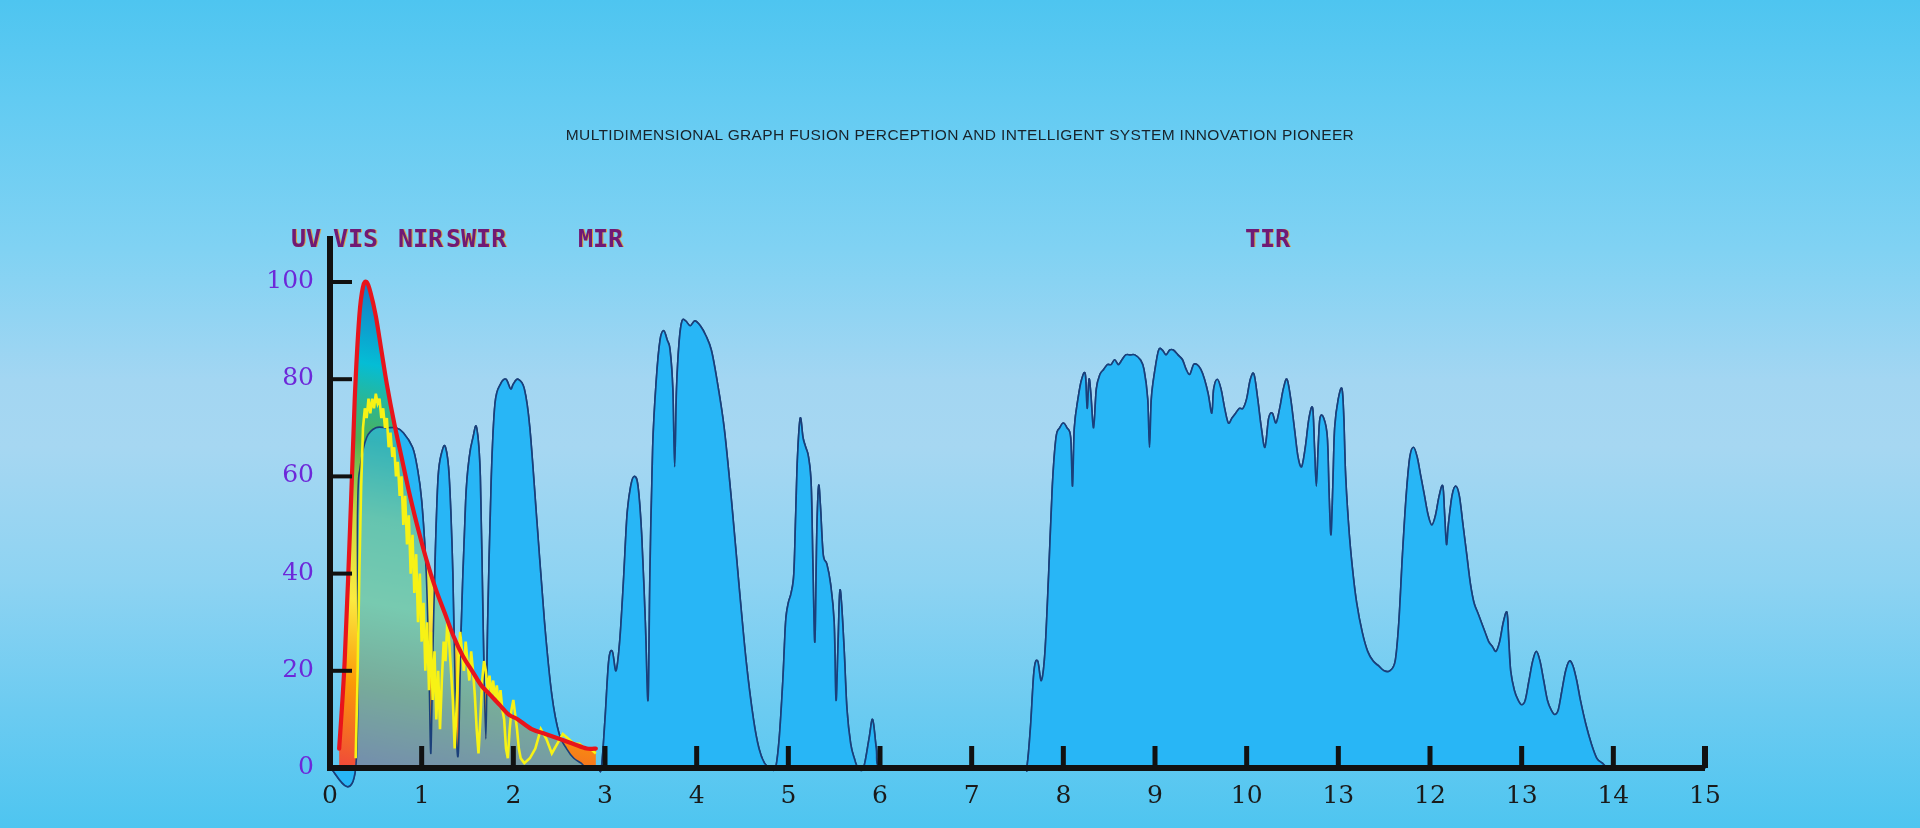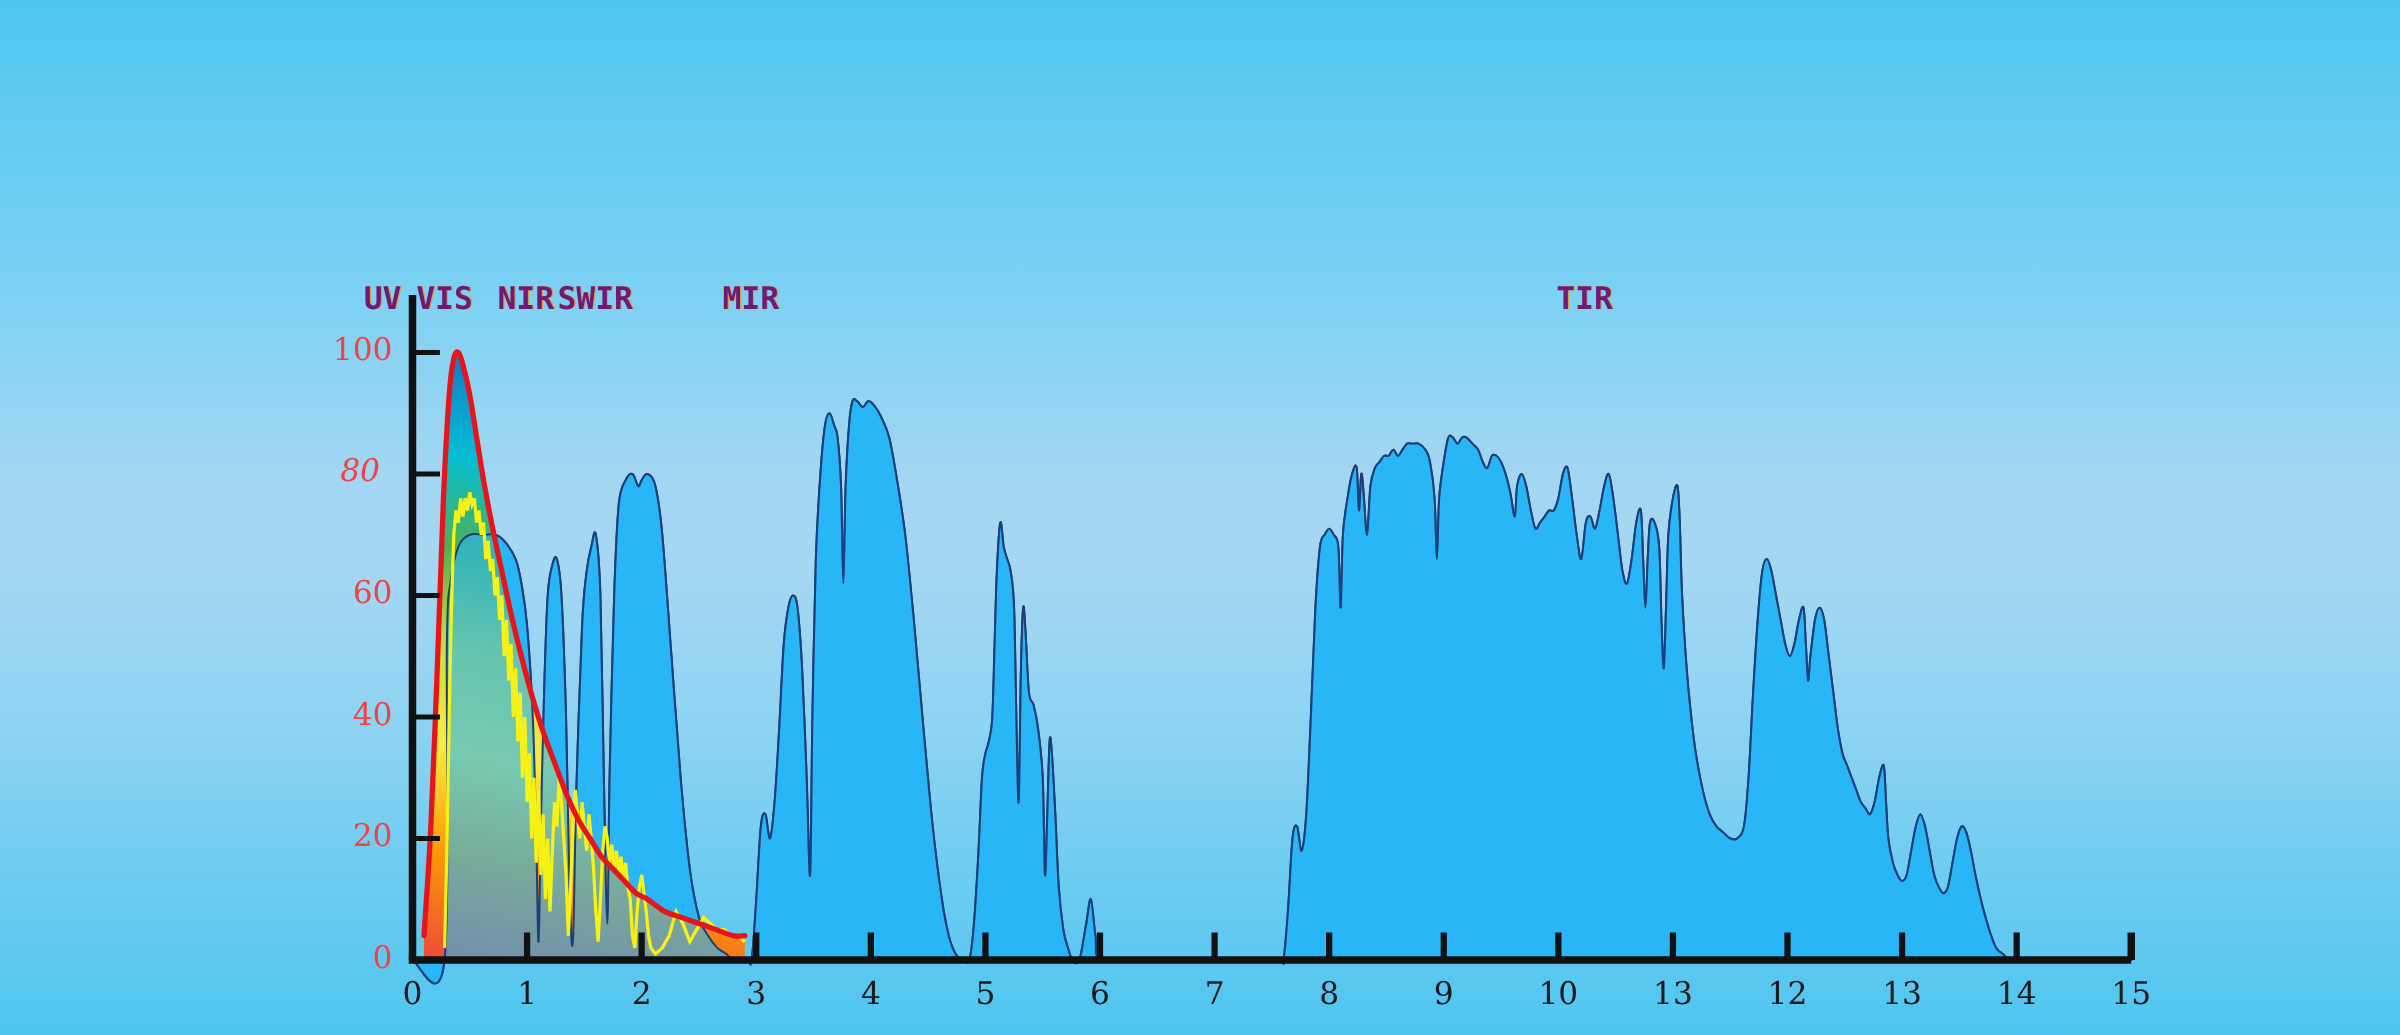--- a/index.html
+++ b/index.html
@@ -36,51 +36,52 @@
     position:absolute;top:224px;
     font-family:"DejaVu Sans Mono","Liberation Mono",monospace;
     font-weight:bold;font-size:25px;color:#701a75;
     white-space:nowrap;
     text-shadow:1px 0 0 rgba(230,150,40,.85);
   }
 
   .ylab{
     position:absolute;
     font-family:"DejaVu Serif","Liberation Serif",serif;
-    font-size:25px;color:#ef4444;
+    font-size:25px;color:#6d28d9;
     text-align:right;width:60px;
   }
   .xlab{
     position:absolute;
     font-family:"DejaVu Serif","Liberation Serif",serif;
     font-size:25px;color:#1a1a1a;
     text-align:center;width:40px;
   }
   svg{position:absolute;left:0;top:0;}
 </style>
 </head>
 <body>
 
 <div id="stage">
 
+  <div class="subtitle">MULTIDIMENSIONAL GRAPH FUSION PERCEPTION AND INTELLIGENT SYSTEM INNOVATION PIONEER</div>
 
   <div id="bands">
       <div class="bandlabel" style="left: 291px;">UV</div>
       <div class="bandlabel" style="left: 333px;">VIS</div>
       <div class="bandlabel" style="left: 398px;">NIR</div>
       <div class="bandlabel" style="left: 446px;">SWIR</div>
       <div class="bandlabel" style="left: 578px;">MIR</div>
       <div class="bandlabel" style="left: 1245px;">TIR</div>
     </div>
   <div id="ylabels">
       <div class="ylab" style="left: 254px; top: 751px;">0</div>
       <div class="ylab" style="left: 254px; top: 653.8px;">20</div>
       <div class="ylab" style="left: 254px; top: 556.6px;">40</div>
       <div class="ylab" style="left: 254px; top: 459.4px;">60</div>
-      <div class="ylab" style="left: 244px; top: 362.2px; font-style: italic;">80</div>
+      <div class="ylab" style="left: 254px; top: 362.2px;">80</div>
       <div class="ylab" style="left: 254px; top: 265px;">100</div>
     </div>
   <div id="xlabels">
       <div class="xlab" style="left: 310px; top: 780px;">0</div>
       <div class="xlab" style="left: 401.667px; top: 780px;">1</div>
       <div class="xlab" style="left: 493.333px; top: 780px;">2</div>
       <div class="xlab" style="left: 585px; top: 780px;">3</div>
       <div class="xlab" style="left: 676.667px; top: 780px;">4</div>
       <div class="xlab" style="left: 768.333px; top: 780px;">5</div>
       <div class="xlab" style="left: 860px; top: 780px;">6</div>

